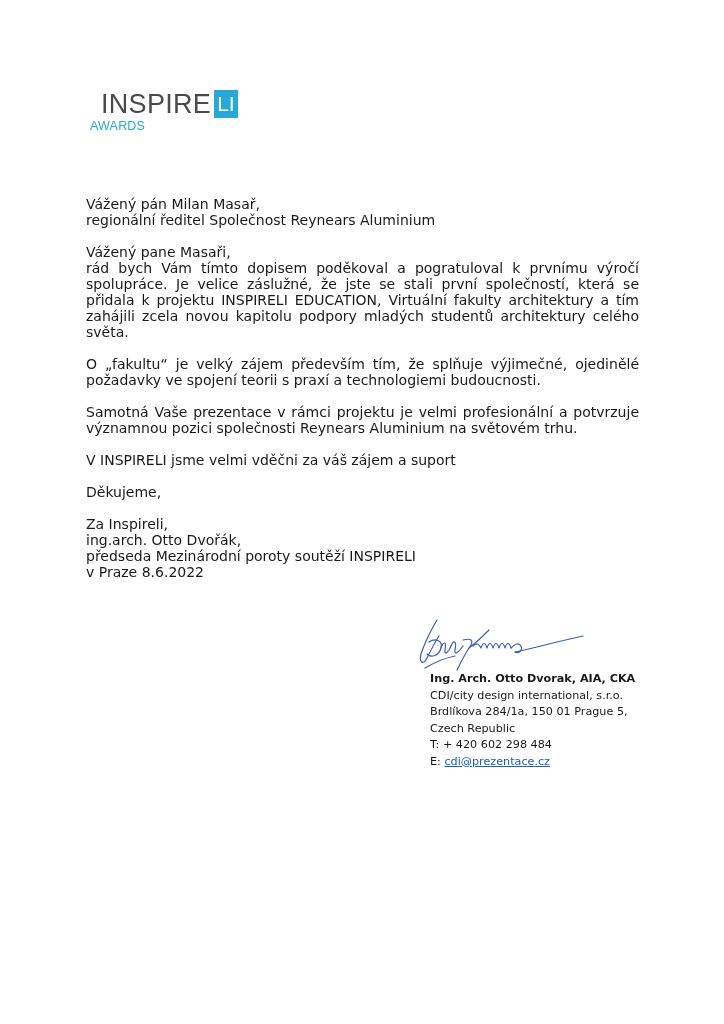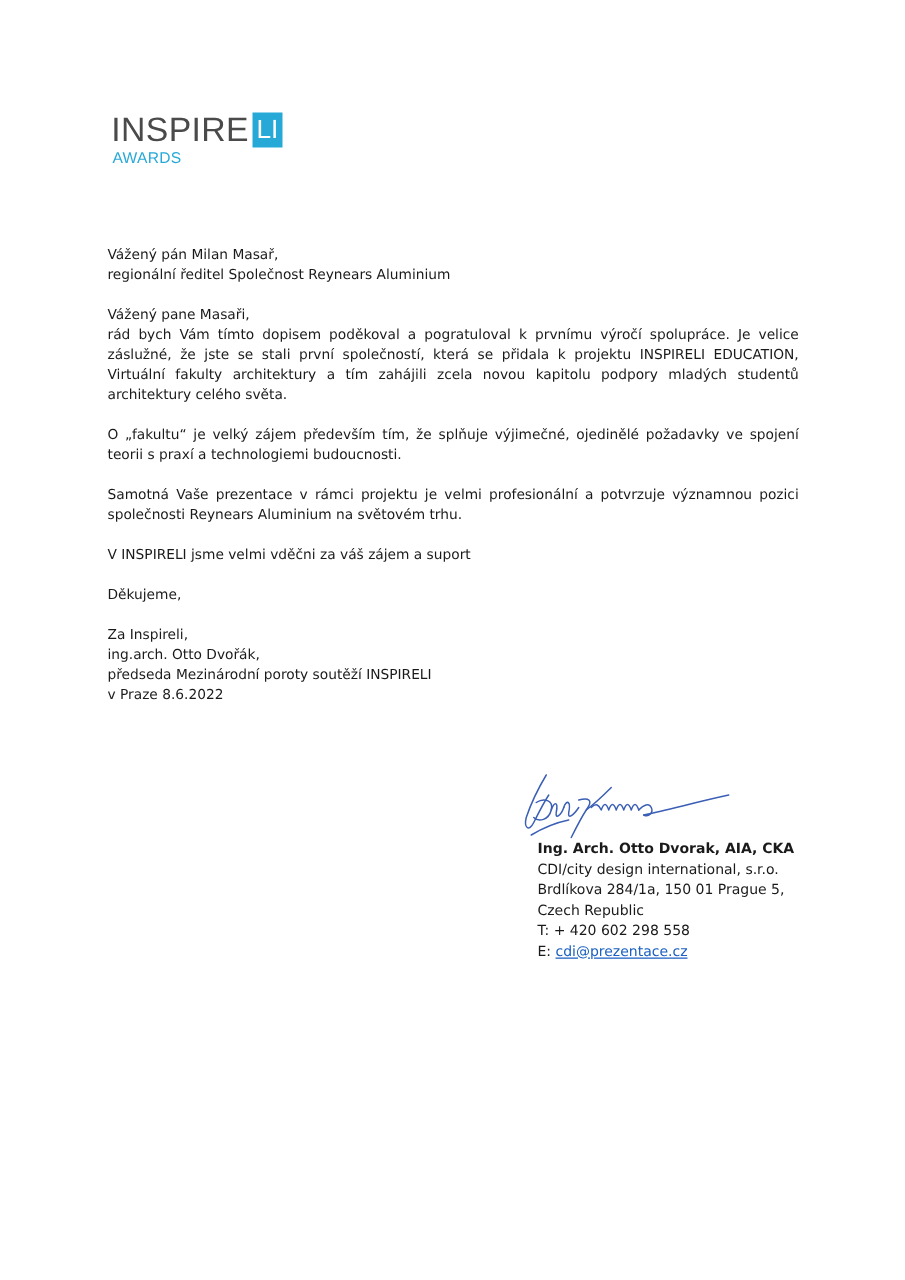--- a/index.html
+++ b/index.html
@@ -24,21 +24,21 @@
     
     .logo {
       position: absolute;
       left: 89px;
       top: 90px;
       width: 140px;
       height: 46px;
     }
     .logo-main {
       position: absolute;
-      left: 0; top: 0;
+      left: 12px; top: 0;
       height: 28px;
       display: flex;
       align-items: center;
     }
     .logo-inspire {
       font-family: "Liberation Sans", sans-serif;
       font-size: 27px;
       letter-spacing: 0.3px;
       color: #4a4a4a;
       font-weight: 400;
@@ -63,21 +63,21 @@
       color: #27a9d8;
       letter-spacing: 0.2px;
     }
     
     .letter {
       position: absolute;
       left: 86px;
       top: 196px;
       width: 553px;
       font-family: "DejaVu Sans", sans-serif;
-      font-size: 11px;
+      font-size: 14px;
       line-height: 16px;
       color: #1a1a1a;
     }
     .letter p {
       margin: 0 0 16px 0;
       text-align: justify;
     }
     .letter p.nojust {
       text-align: left;
     }
@@ -156,19 +156,19 @@
       <path d="M100 40 C120 36, 140 30, 168 24"></path>
       <path d="M10 56 C20 50, 30 46, 40 44"></path>
     </g>
   </svg>
 
   <div class="sig-block">
     <div class="sig-name">Ing. Arch. Otto Dvorak, AIA, CKA</div>
     <div>CDI/city design international, s.r.o.</div>
     <div>Brdlíkova 284/1a, 150 01 Prague 5,</div>
     <div>Czech Republic</div>
-    <div>T: + 420 602 298 558</div>
+    <div>T: + 420 602 298 484</div>
     <div>
       <span>E: </span><a class="sig-link">cdi@prezentace.cz</a>
     </div>
   </div>
 
 </div>
 
 </body></html>

